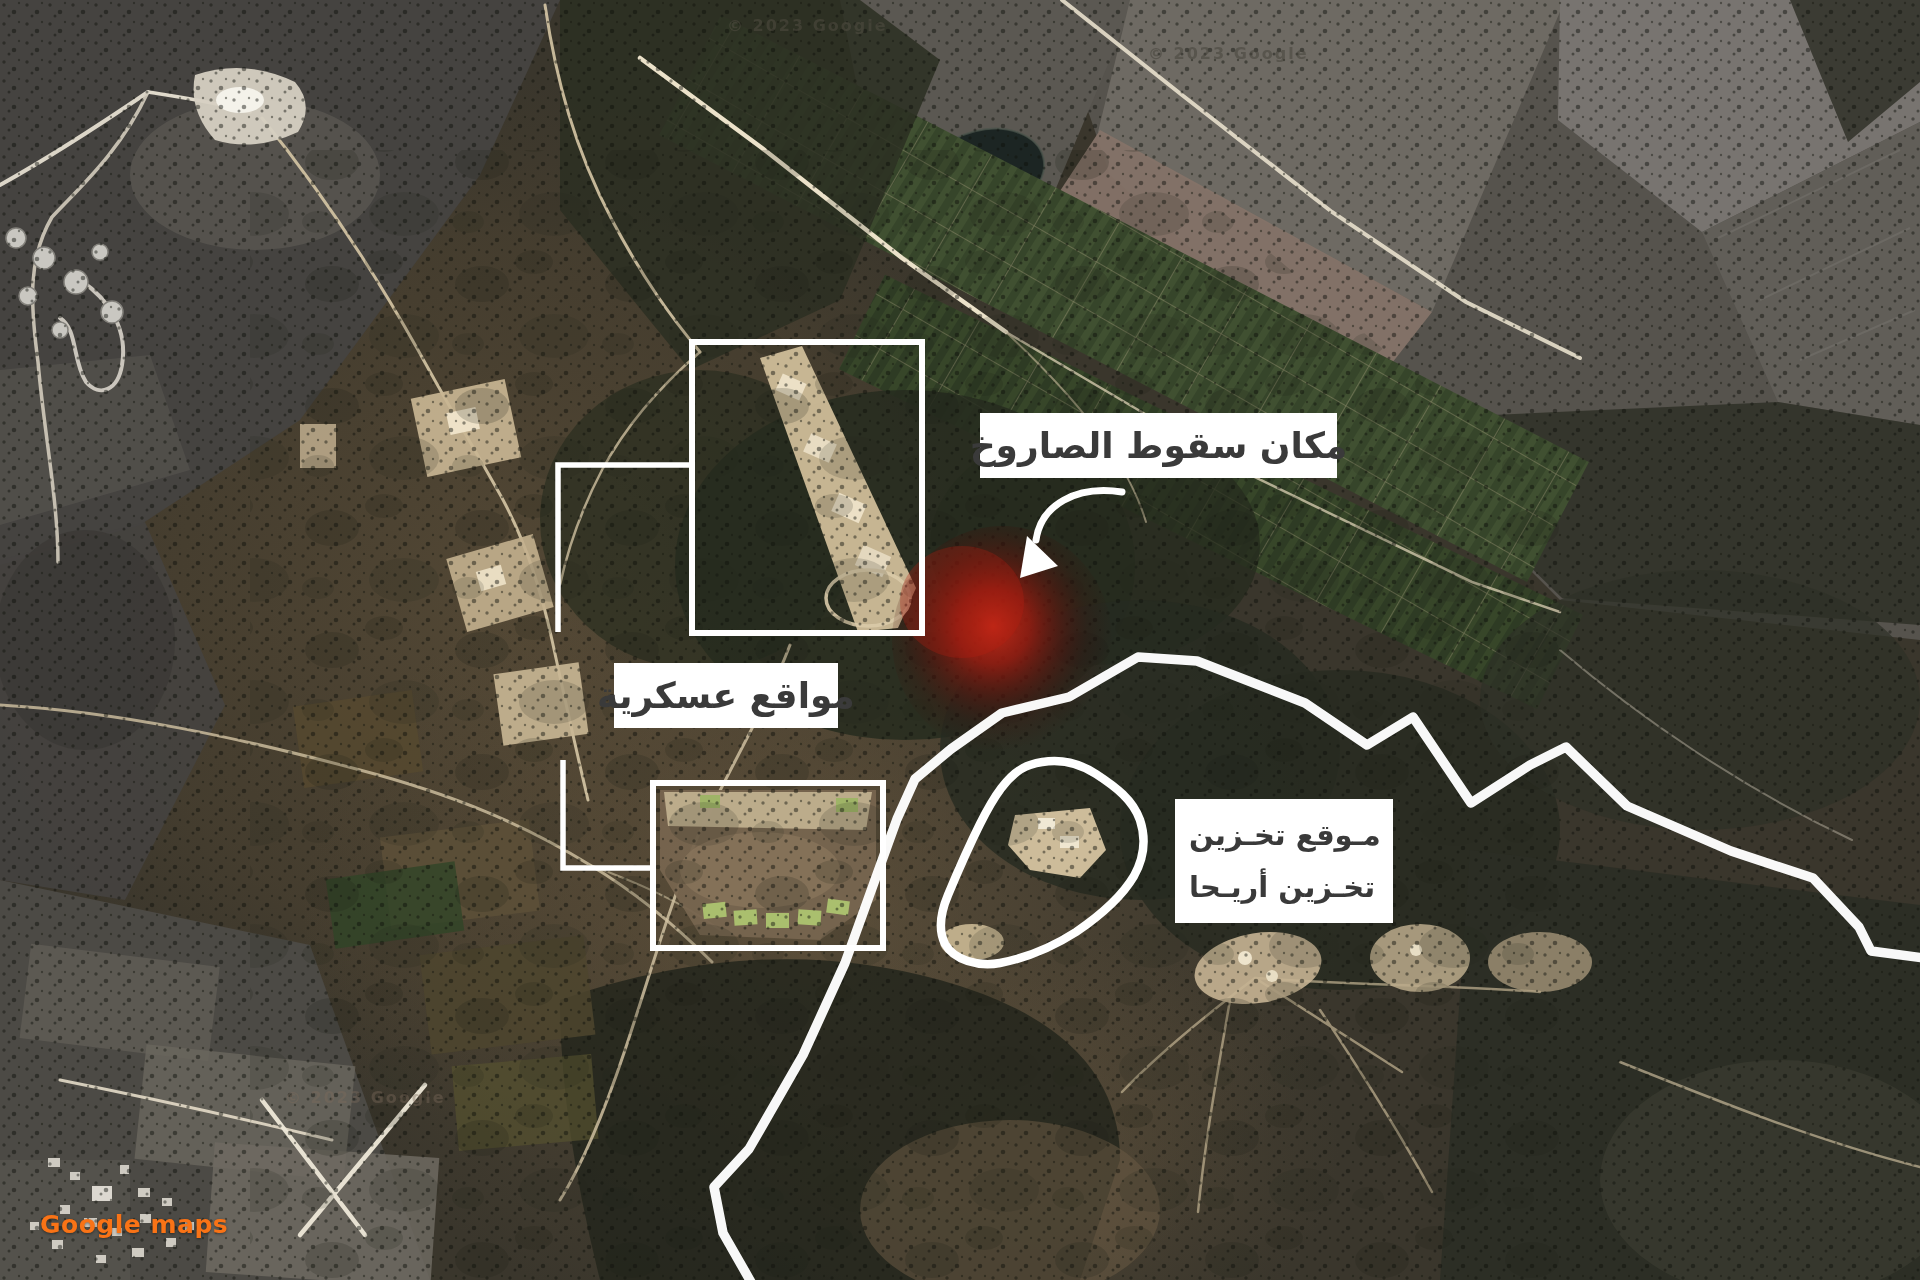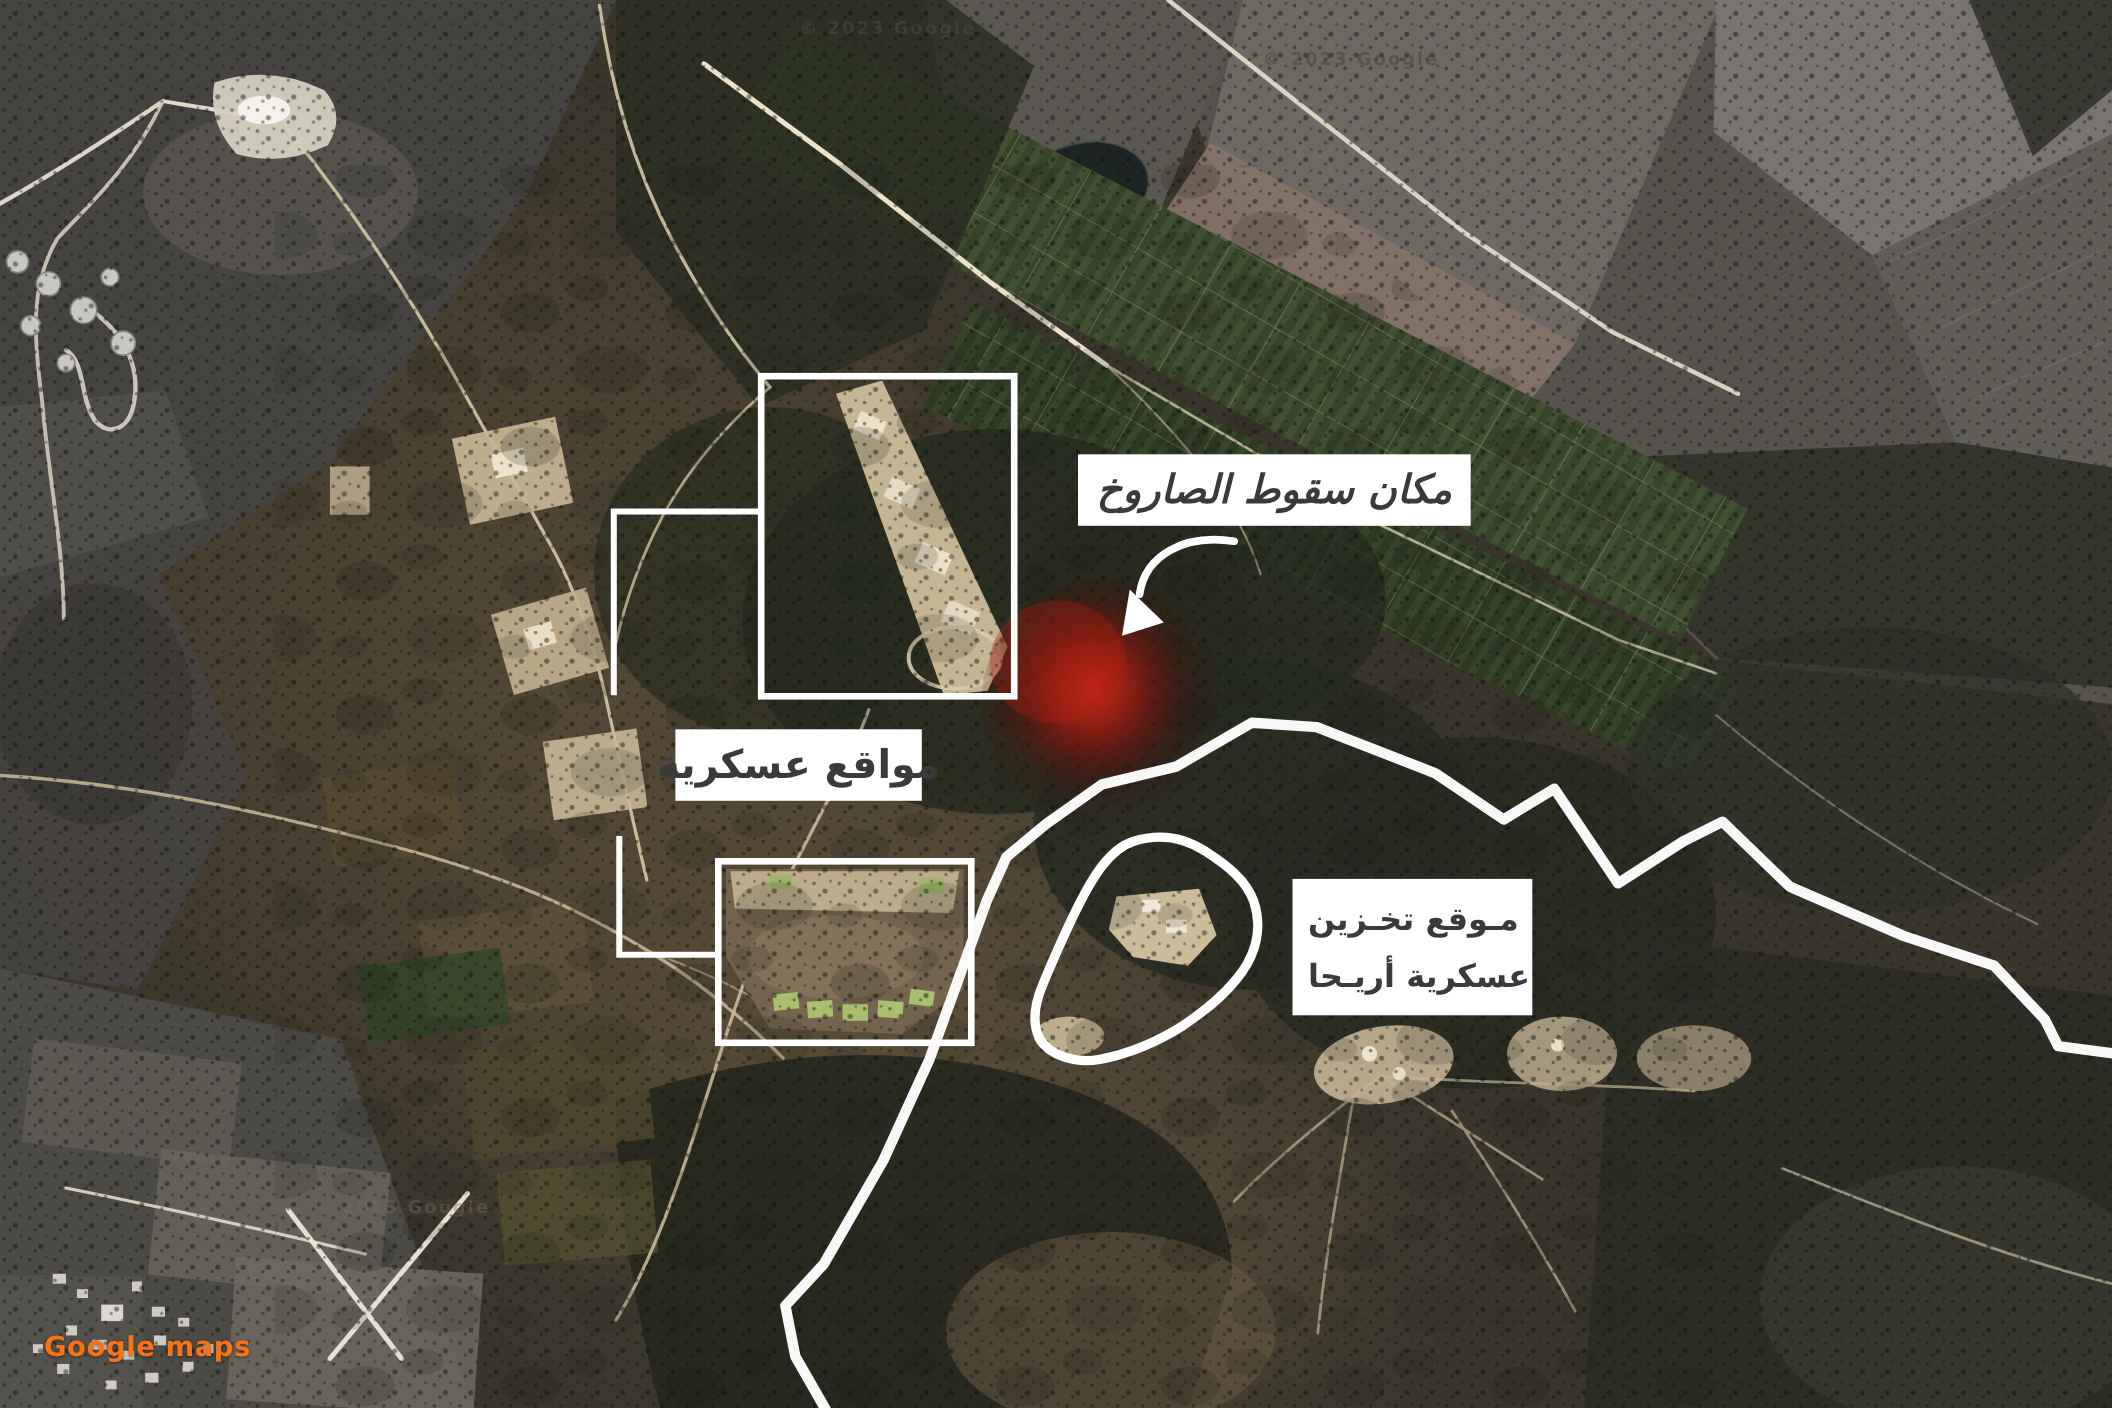--- a/index.html
+++ b/index.html
@@ -8,21 +8,21 @@
     background:#373329;
     font-family:"DejaVu Sans",sans-serif;
   }
   .stage svg{position:absolute;left:0;top:0;}
   .map-label{
     position:absolute;background:#ffffff;color:#3a3a3a;
     font-weight:bold;direction:rtl;white-space:nowrap;
     display:flex;align-items:center;justify-content:center;
     box-sizing:border-box;
   }
-  .map-label.l1{left:980px;top:413px;width:357px;height:65px;font-size:36px;font-style:italic;}
+  .map-label.l1{left:980px;top:413px;width:357px;height:65px;font-size:36px;}
   .map-label.l2{left:614px;top:663px;width:224px;height:65px;font-size:36px;}
   .map-label.l3{
     left:1175px;top:799px;width:218px;height:124px;font-size:29px;
     flex-direction:column;align-items:flex-end;justify-content:center;
     padding:6px 14px;line-height:52px;text-align:center;
   }
   .credit{
     position:absolute;left:40px;top:1210px;color:#f97316;
     font-size:25px;font-weight:bold;letter-spacing:.5px;
     text-shadow:0 1px 3px rgba(0,0,0,.45);
@@ -256,21 +256,21 @@
   <div class="map-label l1">
     <span>مكان سقوط الصاروخ</span>
   </div>
 
   <div class="map-label l2">
     <span>مواقع عسكرية</span>
   </div>
 
   <div class="map-label l3">
     <span>مـوقع تخـزين</span>
-    <span>عسكرية أريـحا</span>
+    <span>تخـزين أريـحا</span>
   </div>
 
   <div class="credit">Google maps</div>
 
   <div class="wm w1">© 2023 Google</div>
   <div class="wm w2">© 2023 Google</div>
   <div class="wm w3">© 2023 Google</div>
 
 </div>
 

